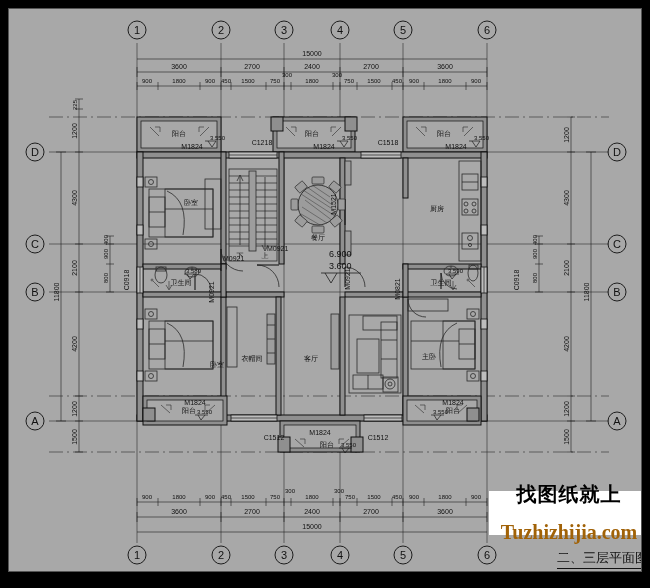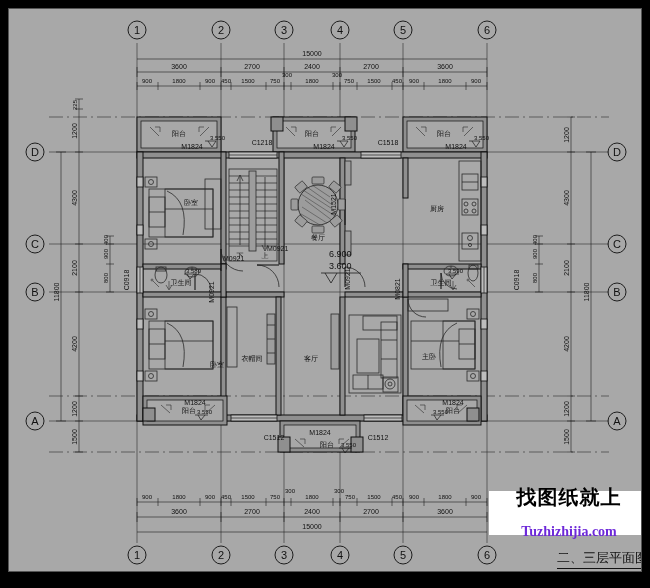--- a/index.html
+++ b/index.html
@@ -31,21 +31,21 @@
     line-height:1;
     text-align:center;
   }
   .wm .cn{
     font-family:"DejaVu Sans", sans-serif;
     font-size:20px;font-weight:bold;color:#000;
     letter-spacing:1px;
   }
   .wm .en{
     font-family:"Liberation Serif", serif;
-    font-size:14px;font-weight:bold;color:#6d28d9;
+    font-size:20px;font-weight:bold;color:#a16207;
     letter-spacing:0px;margin-top:18px;
   }
   .plantitle{
     position:absolute;
     left:548px;top:540px;
     font-family:"DejaVu Sans", sans-serif;
     font-size:13px;color:#111;
     border-bottom:1px solid #111;
     padding-bottom:1px;
     white-space:nowrap;

